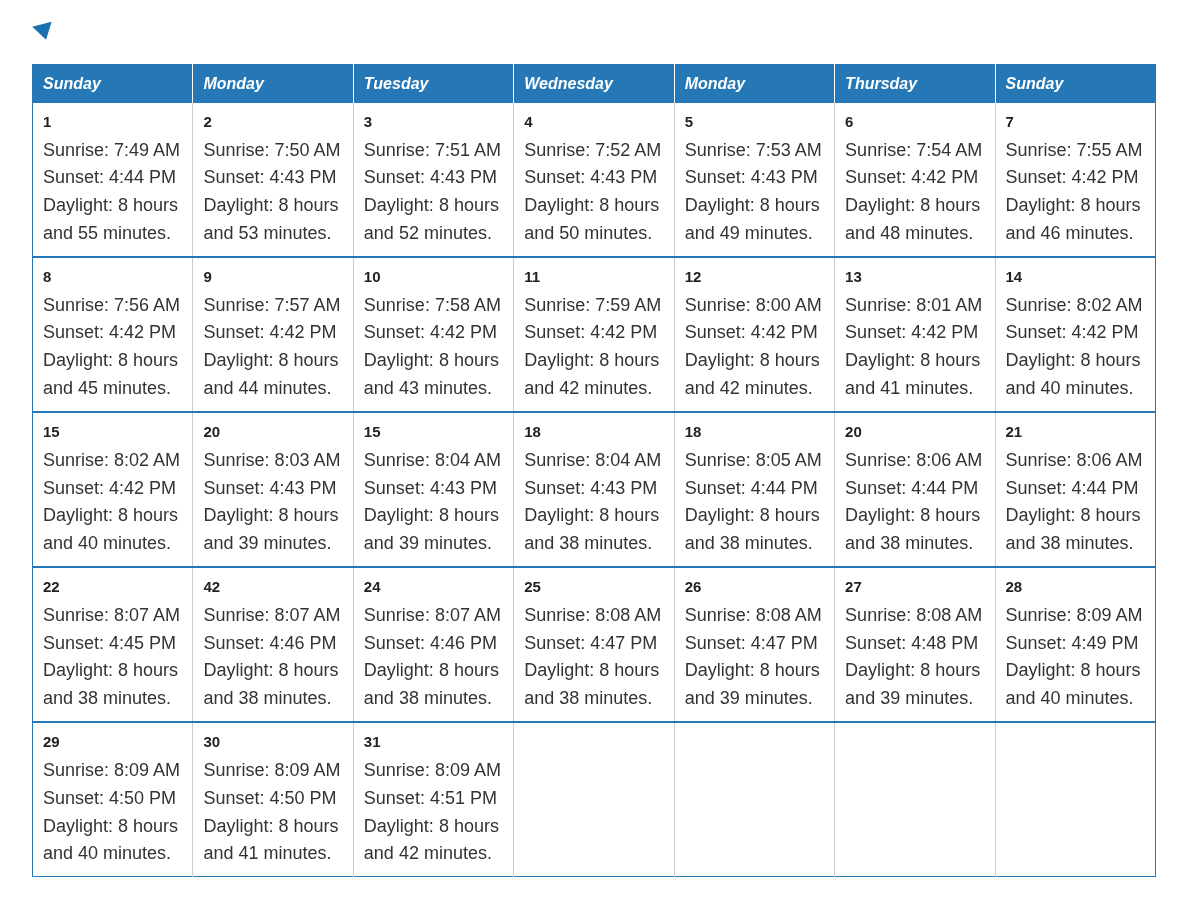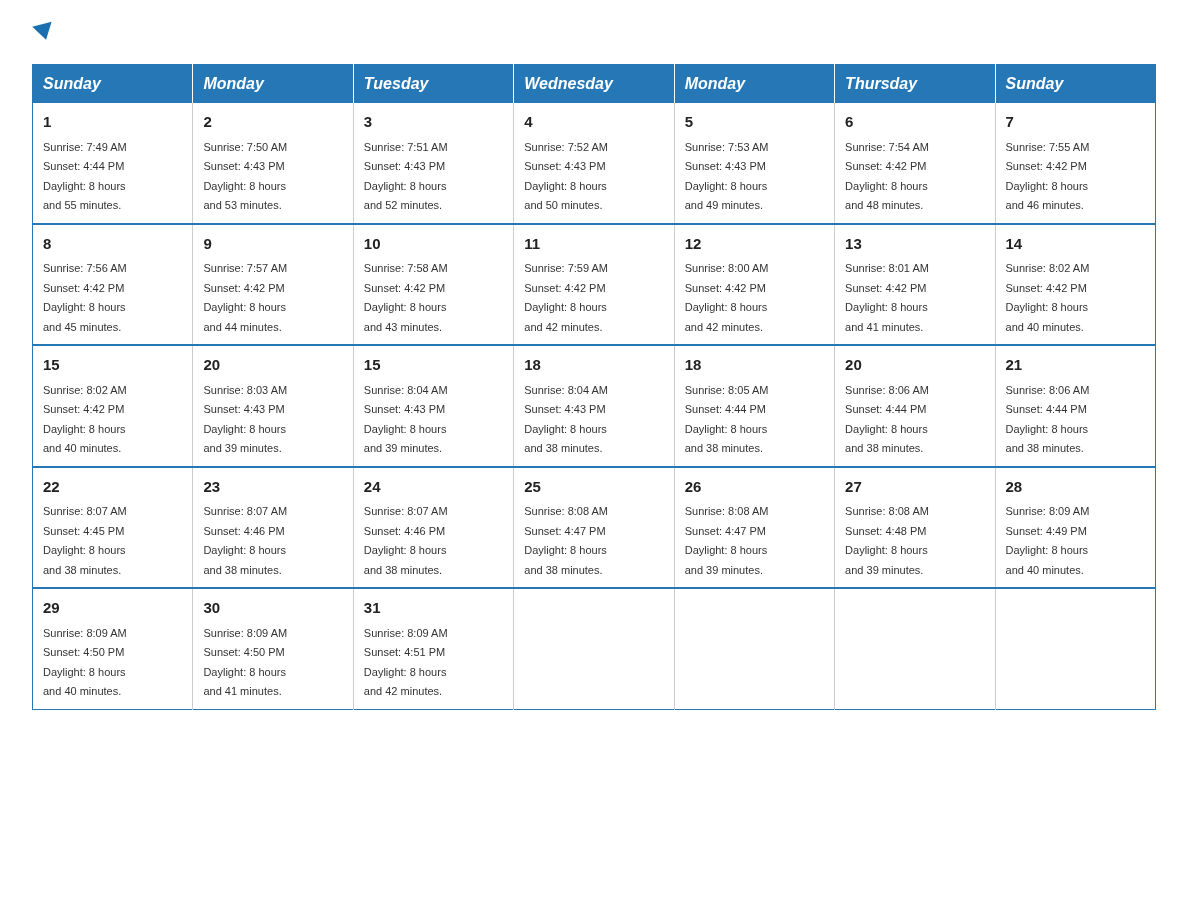--- a/index.html
+++ b/index.html
@@ -98,21 +98,21 @@
     }
     .day-number {
       font-size: 15px;
       font-weight: bold;
       color: #222;
       display: block;
       margin-bottom: 3px;
     }
     .day-info {
       color: #333;
-      font-size: 11px;
+      font-size: 18px;
       line-height: 1.55;
     }
     .empty-cell {
       background: #fff;
     }
   </style>
 </head>
 <body>
 
 <div class="header-area">
@@ -186,21 +186,21 @@
         <td><span class="day-number">18</span>
 <span class="day-info">Sunrise: 8:05 AM<br>Sunset: 4:44 PM<br>Daylight: 8 hours<br>and 38 minutes.</span></td>
         <td><span class="day-number">20</span>
 <span class="day-info">Sunrise: 8:06 AM<br>Sunset: 4:44 PM<br>Daylight: 8 hours<br>and 38 minutes.</span></td>
         <td><span class="day-number">21</span>
 <span class="day-info">Sunrise: 8:06 AM<br>Sunset: 4:44 PM<br>Daylight: 8 hours<br>and 38 minutes.</span></td>
       </tr>
       <tr>
         <td><span class="day-number">22</span>
 <span class="day-info">Sunrise: 8:07 AM<br>Sunset: 4:45 PM<br>Daylight: 8 hours<br>and 38 minutes.</span></td>
-        <td><span class="day-number">23</span>
+        <td><span class="day-number">42</span>
 <span class="day-info">Sunrise: 8:07 AM<br>Sunset: 4:46 PM<br>Daylight: 8 hours<br>and 38 minutes.</span></td>
         <td><span class="day-number">24</span>
 <span class="day-info">Sunrise: 8:07 AM<br>Sunset: 4:46 PM<br>Daylight: 8 hours<br>and 38 minutes.</span></td>
         <td><span class="day-number">25</span>
 <span class="day-info">Sunrise: 8:08 AM<br>Sunset: 4:47 PM<br>Daylight: 8 hours<br>and 38 minutes.</span></td>
         <td><span class="day-number">26</span>
 <span class="day-info">Sunrise: 8:08 AM<br>Sunset: 4:47 PM<br>Daylight: 8 hours<br>and 39 minutes.</span></td>
         <td><span class="day-number">27</span>
 <span class="day-info">Sunrise: 8:08 AM<br>Sunset: 4:48 PM<br>Daylight: 8 hours<br>and 39 minutes.</span></td>
         <td><span class="day-number">28</span>

